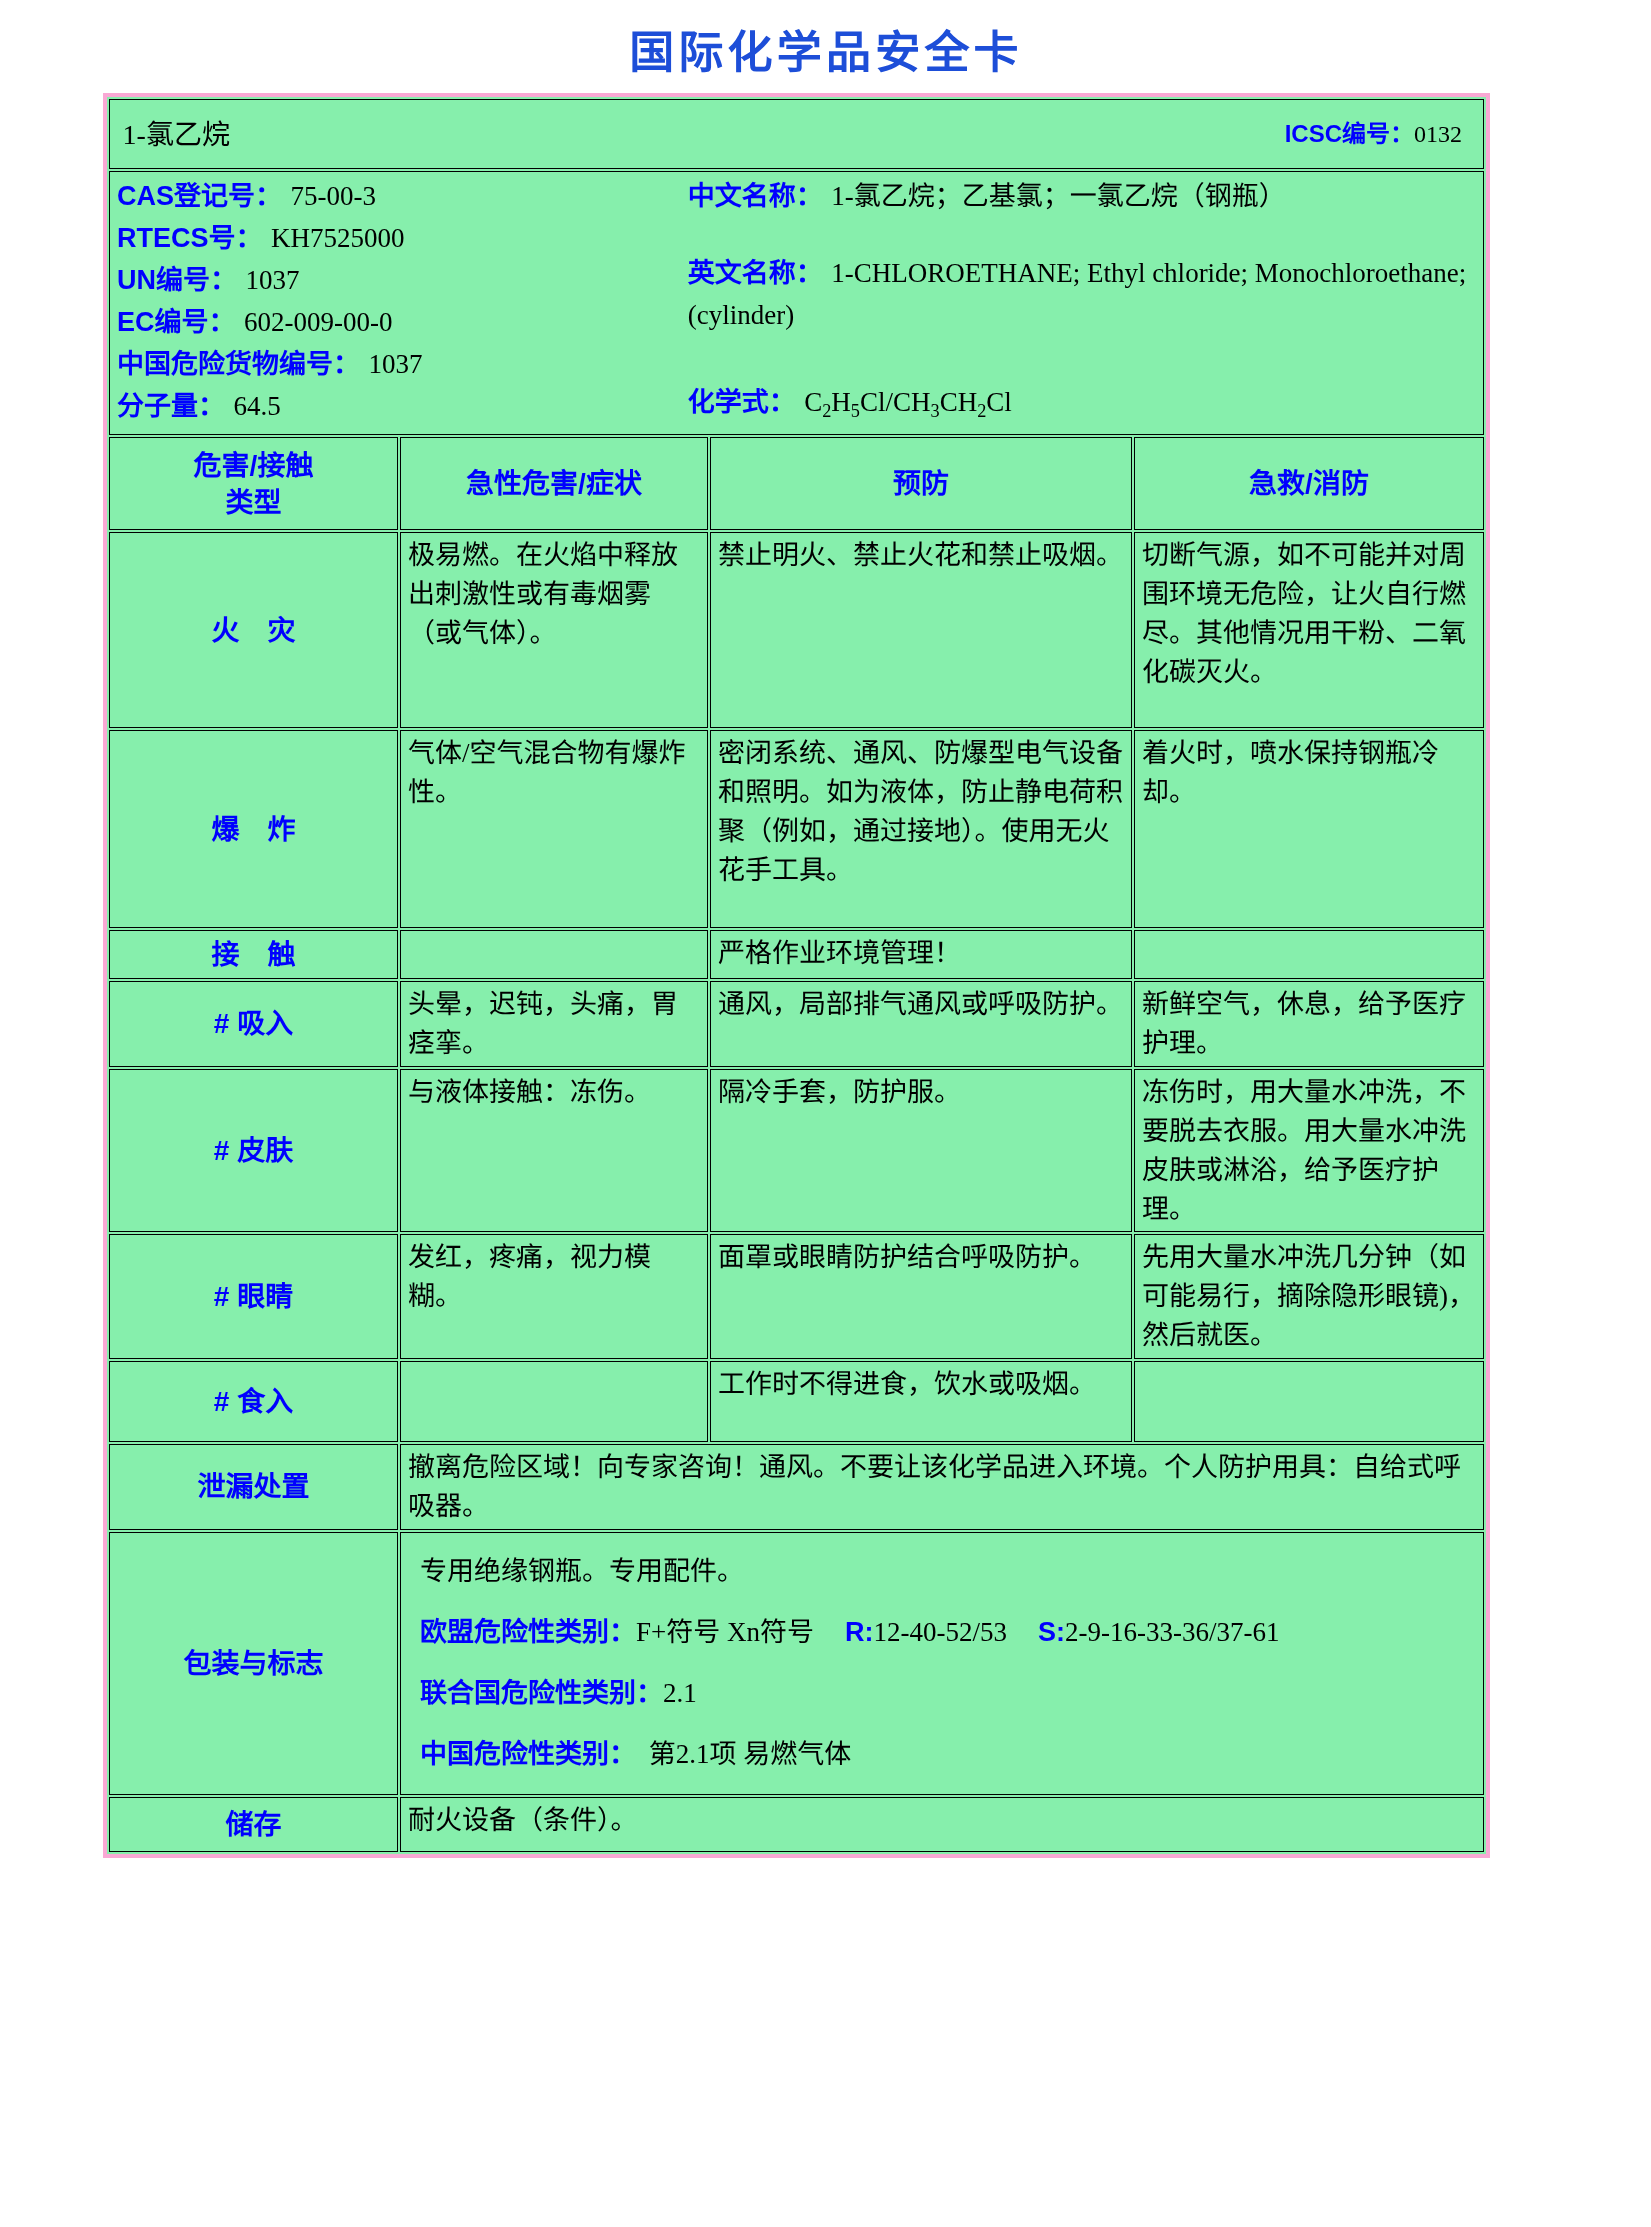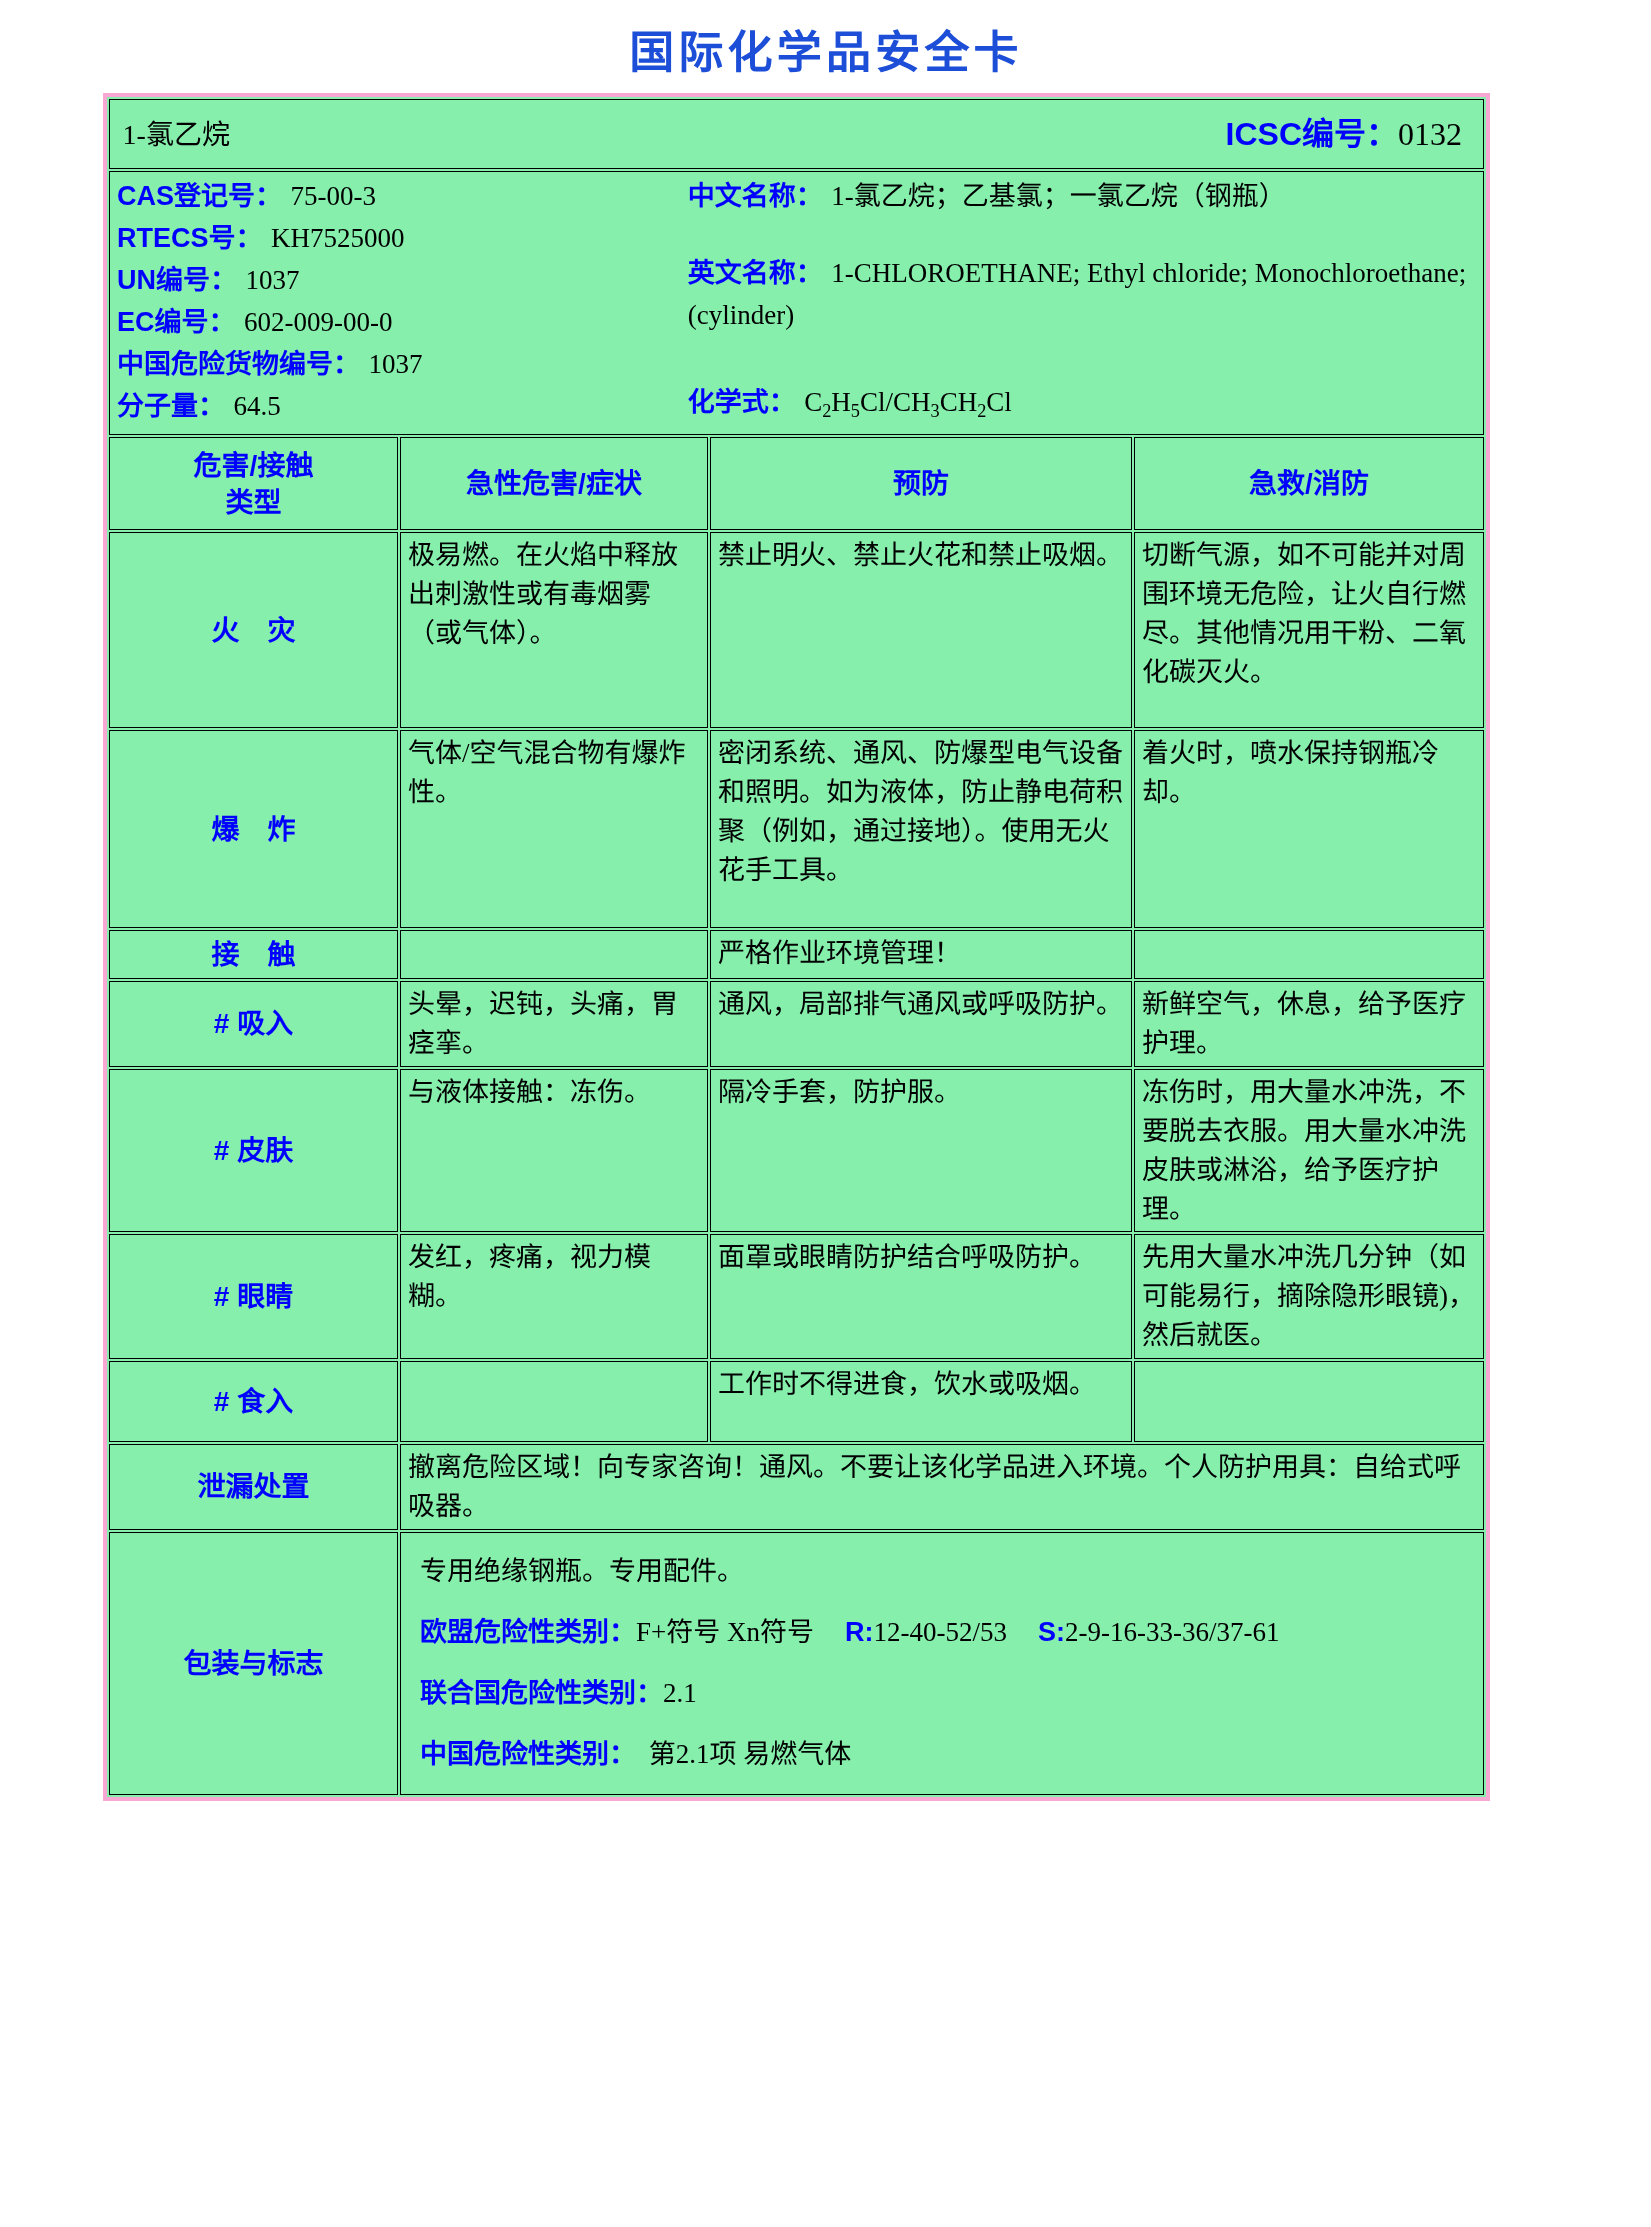--- a/index.html
+++ b/index.html
@@ -72,21 +72,21 @@
   tr.r-emer  { height: 106px; }
   tr.r-stor  { height: 55px;  }
 
   .toprow {
     display: flex;
     justify-content: space-between;
     align-items: center;
     font-size: 28px;
   }
   .toprow .name { padding-left: 5.6px; }
-  .toprow .icsc { padding-right: 14px; font-size: 32px; }
+  .toprow .icsc { padding-right: 14px; font-size: 24px; }
 
   .id-flex { display: flex; width: 100%; }
   .id-left  { width: 42%; }
   .id-right { width: 58%; }
   .id-line  { line-height: 42px; white-space: nowrap; }
   .id-line .blue, .id-right .blue { margin-right: 8.4px; }
   .id-cn { margin: 0 0 35px 0; line-height: 42px; }
   .id-en { margin: 0; line-height: 42px; }
   .id-formula { margin: 45px 0 0 0; line-height: 42px; }
   sub { font-size: 18.3px; line-height: 0; }
@@ -207,15 +207,19 @@
     <td class="label-cell">包装与标志</td>
     <td colspan="3" class="pack">
       <p>专用绝缘钢瓶。专用配件。</p>
       <p class="eu-line"><span class="blue">欧盟危险性类别：</span><span>F+符号 Xn符号</span><span class="blue sp">R:</span><span>12-40-52/53</span><span class="blue sp">S:</span><span>2-9-16-33-36/37-61</span></p>
       <p><span class="blue">联合国危险性类别：</span><span>2.1</span></p>
       <p><span class="blue">中国危险性类别：</span><span class="gap">第2.1项 易燃气体</span></p>
     </td>
   </tr>
 
 
+  <tr class="r-stor">
+    <td class="label-cell">储存</td>
+    <td colspan="3">耐火设备（条件）。</td>
+  </tr>
 </tbody>
   </table>
 
 
 </body></html>

